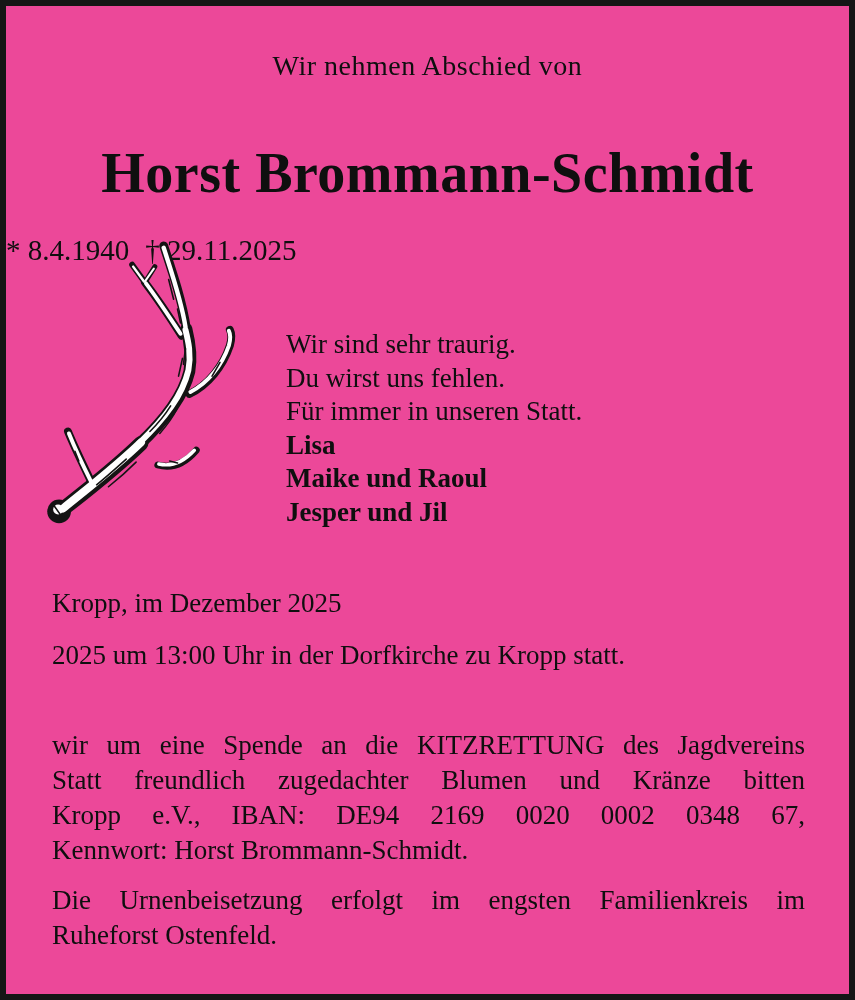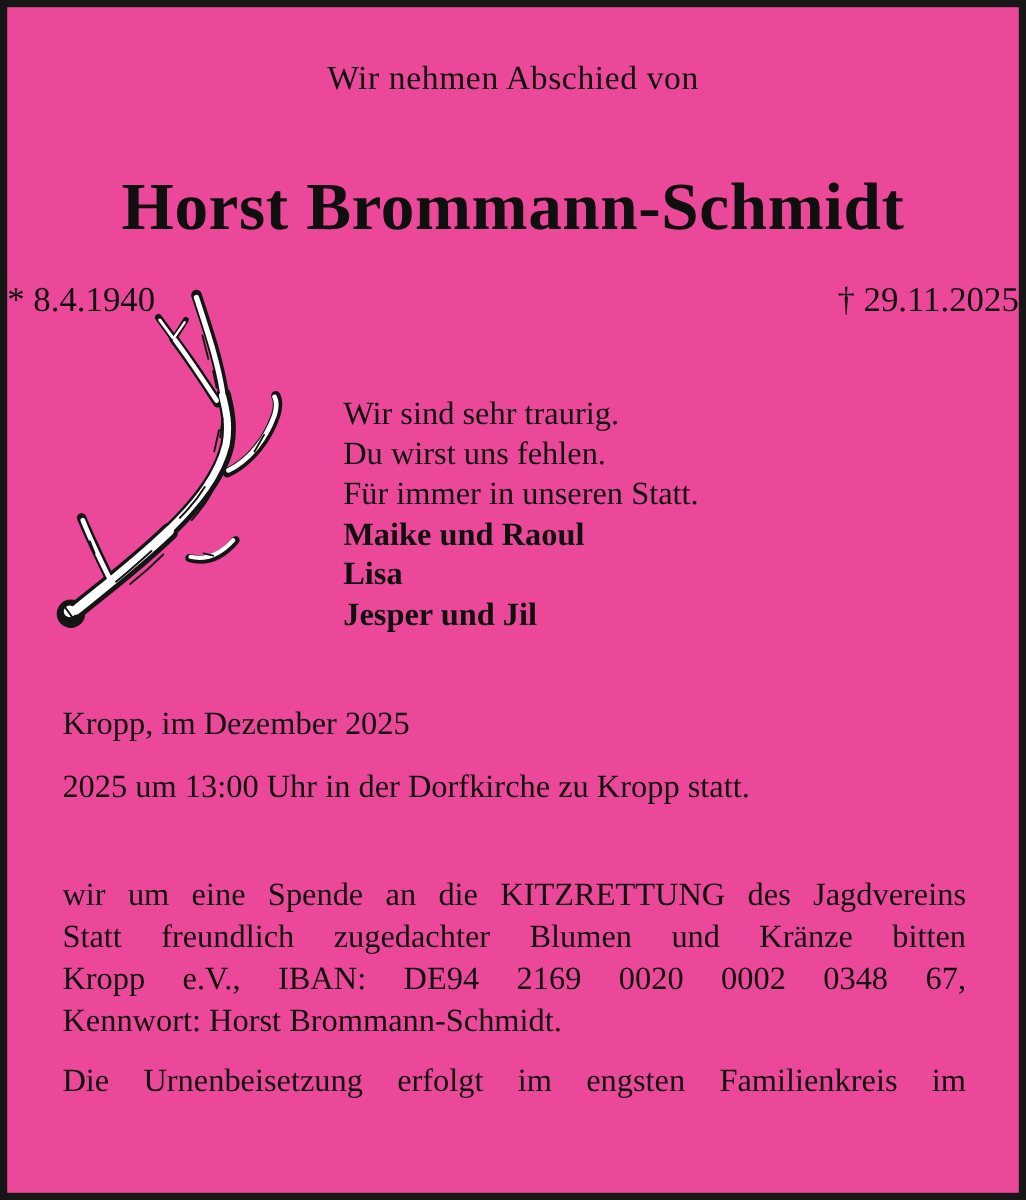--- a/index.html
+++ b/index.html
@@ -38,22 +38,22 @@
     font-weight: 700;
     letter-spacing: 0.5px;
     white-space: nowrap;
   }
   .dates {
     position: absolute;
     top: 228px;
     left: 0;
     width: 100%;
     display: flex;
-    justify-content: space-between;
-    gap: 56px;
+    justify-content: flex-start;
+    gap: 16px;
     font-size: 29px;
   }
   .antler {
     position: absolute;
     top: 232px;
     left: 32px;
     width: 210px;
     height: 306px;
   }
   .condolence {
@@ -142,35 +142,36 @@
       <path d="M 36 216 L 40 226"></path>
       <path d="M 132 226 L 140 228"></path>
       <path d="M 14 270 L 24 284"></path>
     </g>
   </svg>
 
   <div class="condolence">
     <div class="cline">Wir sind sehr traurig.</div>
     <div class="cline">Du wirst uns fehlen.</div>
     <div class="cline">Für immer in unseren Statt.</div>
+    <div class="cline bold">Lisa</div>
     <div class="cline bold">Maike und Raoul</div>
-    <div class="cline bold">Lisa</div>
     <div class="cline bold">Jesper und Jil</div>
   </div>
 
   <div class="dateline">Kropp, im Dezember 2025</div>
 
   <div class="para para-service">
     <div class="line">2025 um 13:00 Uhr in der Dorfkirche zu Kropp statt.</div>
   </div>
 
   <div class="para para-donation">
     <div class="line jline">wir um eine Spende an die KITZRETTUNG des Jagdvereins</div>
     <div class="line jline">Statt freundlich zugedachter Blumen und Kränze bitten</div>
     <div class="line jline">Kropp e.V., IBAN: DE94 2169 0020 0002 0348 67,</div>
     <div class="line">Kennwort: Horst Brommann-Schmidt.</div>
   </div>
 
   <div class="para para-burial">
     <div class="line jline">Die Urnenbeisetzung erfolgt im engsten Familienkreis im</div>
+    <div class="line">Ruheforst Ostenfeld.</div>
   </div>
 
 </div>
 
 </body></html>

